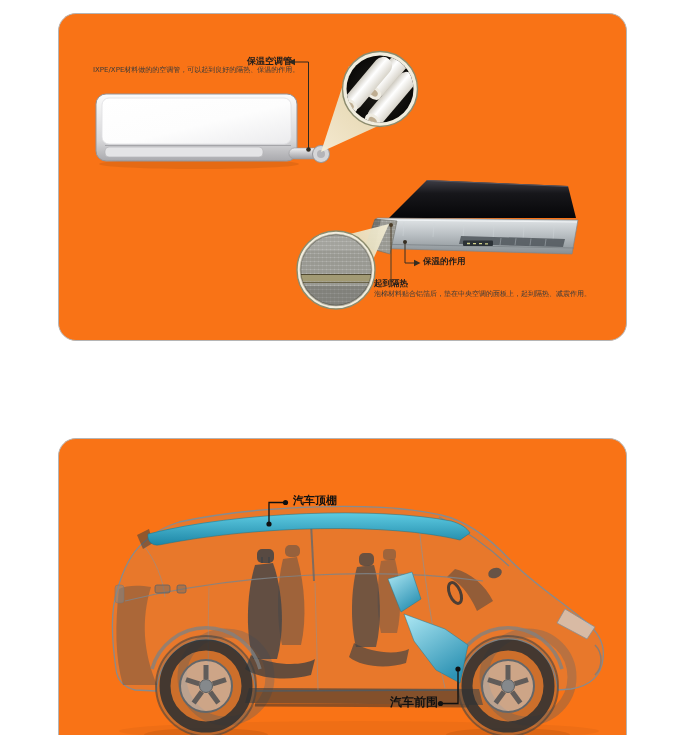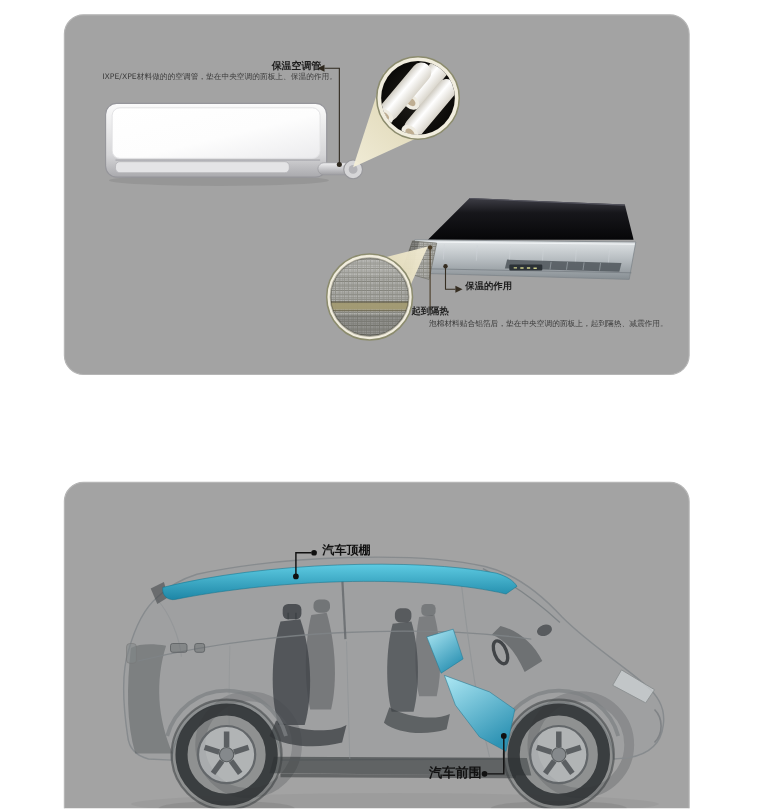--- a/index.html
+++ b/index.html
@@ -1,28 +1,28 @@
 <!DOCTYPE html>
 <html><head>
 <meta charset="utf-8">
 <style>
   html,body{margin:0;padding:0;background:#ffffff;}
   .page{position:relative;width:690px;height:735px;background:#ffffff;overflow:hidden;
         font-family:"DejaVu Sans","Liberation Sans",sans-serif;}
-  .panel{position:absolute;left:58px;width:567px;border:1px solid #b5b5b5;border-radius:18px;background:#a3a3a3;}
+  .panel{position:absolute;left:58px;width:567px;border:1px solid #b5b5b5;border-radius:18px;background:#f97316;}
   .panel-ac{top:13px;height:326px;}
   .panel-car{top:398px;height:323px;margin-top:40px;}
   .panel svg{position:absolute;left:0;top:0;}
   .lbl,.desc{position:absolute;white-space:nowrap;color:#1c1c1c;line-height:1.15;}
   .lbl{font-weight:bold;}
   .pipe-label{right:334px;top:42px;font-size:9px;}
   .pipe-desc{left:34px;top:52px;font-size:7px;color:#3b3b3b;}
   .panel-label{left:364px;top:243px;font-size:8.5px;}
   .foam-title{left:315px;top:265px;font-size:8.5px;}
-  .foam-desc{left:331px;top:276px;font-size:7px;color:#3b3b3b;}
+  .foam-desc{left:315px;top:276px;font-size:7px;color:#3b3b3b;}
   .roof-label{left:234px;top:56px;font-size:11px;color:#111;}
   .front-label{right:188px;top:257px;font-size:12px;color:#111;}
 </style>
 </head>
 <body>
 
 <div class="page">
 
   <section class="panel panel-ac">
     <svg width="567" height="326" viewBox="0 0 567 326">
@@ -156,21 +156,21 @@
         <path d="M346 228 V249 H355" fill="none" stroke="#362e22"></path>
         <polygon points="355,245.8 355,252.2 361.5,249" fill="#362e22"></polygon>
       </g>
       <g>
         <circle cx="332" cy="211" r="2" fill="#4a3c26"></circle>
         <line x1="332" y1="211" x2="332" y2="268" stroke="#4a3c26"></line>
       </g>
     </svg>
 
     <div class="lbl pipe-label">保温空调管</div>
-    <div class="desc pipe-desc">IXPE/XPE材料做的的空调管，垫在中央空调的面板上、保温的作用。</div>
+    <div class="desc pipe-desc">IXPE/XPE材料做的的空调管，可以起到良好的隔热、保温的作用。</div>
     <div class="lbl panel-label">保温的作用</div>
     <div class="lbl foam-title">起到隔热</div>
     <div class="desc foam-desc">泡棉材料贴合铝箔后，垫在中央空调的面板上，起到隔热、减震作用。</div>
   </section>
 
   <section class="panel panel-car">
     <svg width="567" height="323" viewBox="0 0 567 323">
       <defs>
         <linearGradient id="tealRoof" x1="0" y1="0" x2="0" y2="1">
           <stop offset="0" stop-color="#5ecbe2"></stop>

